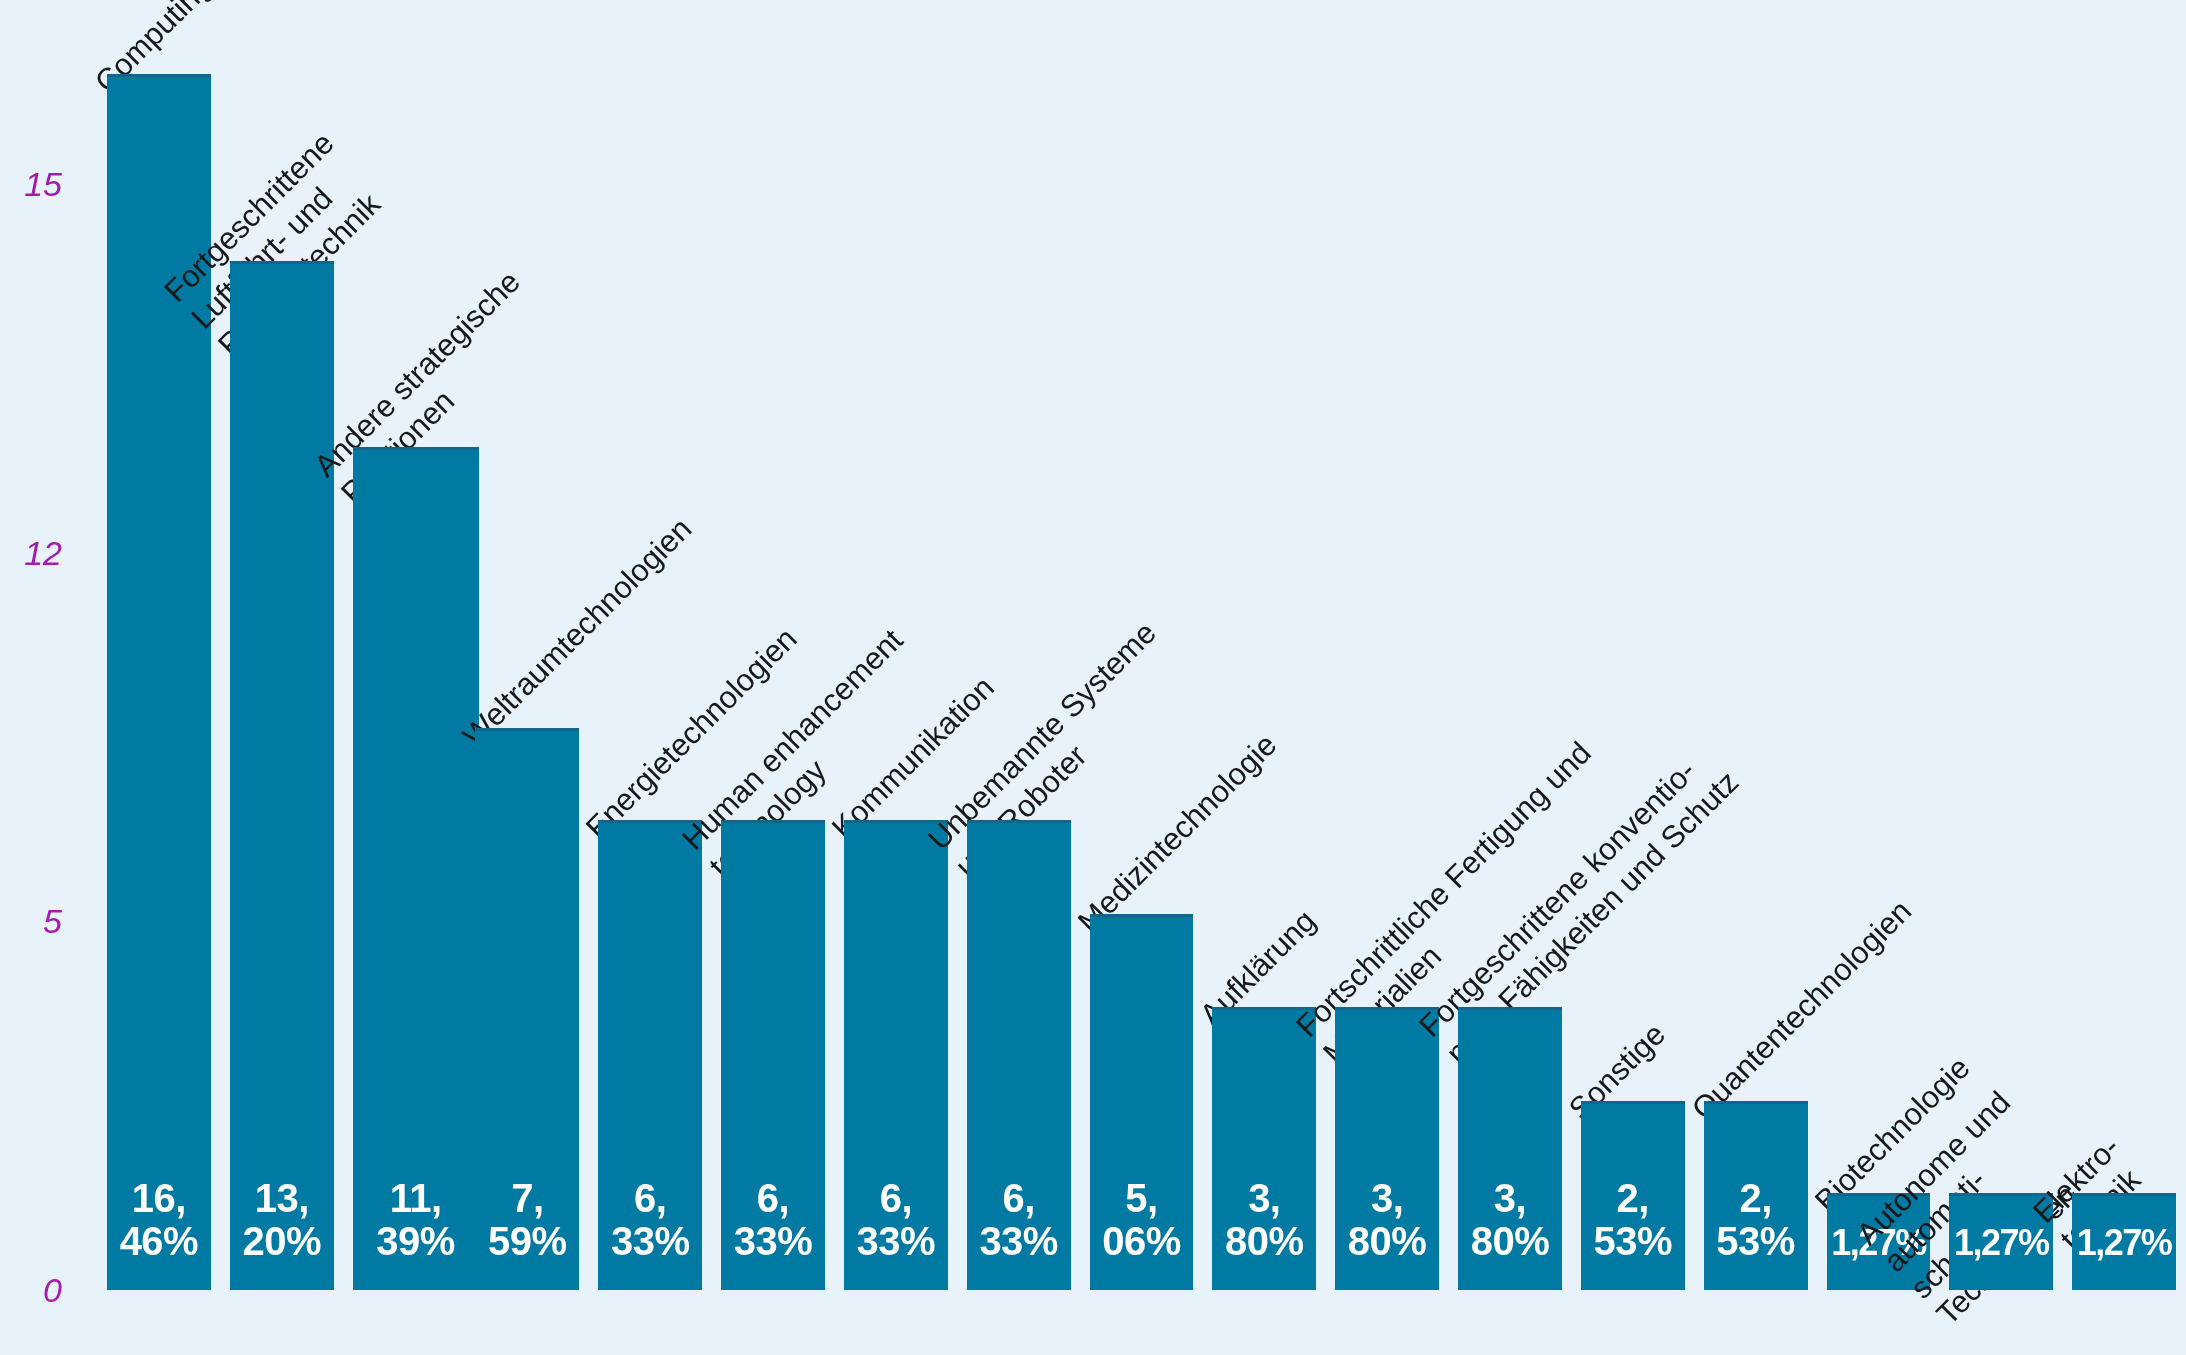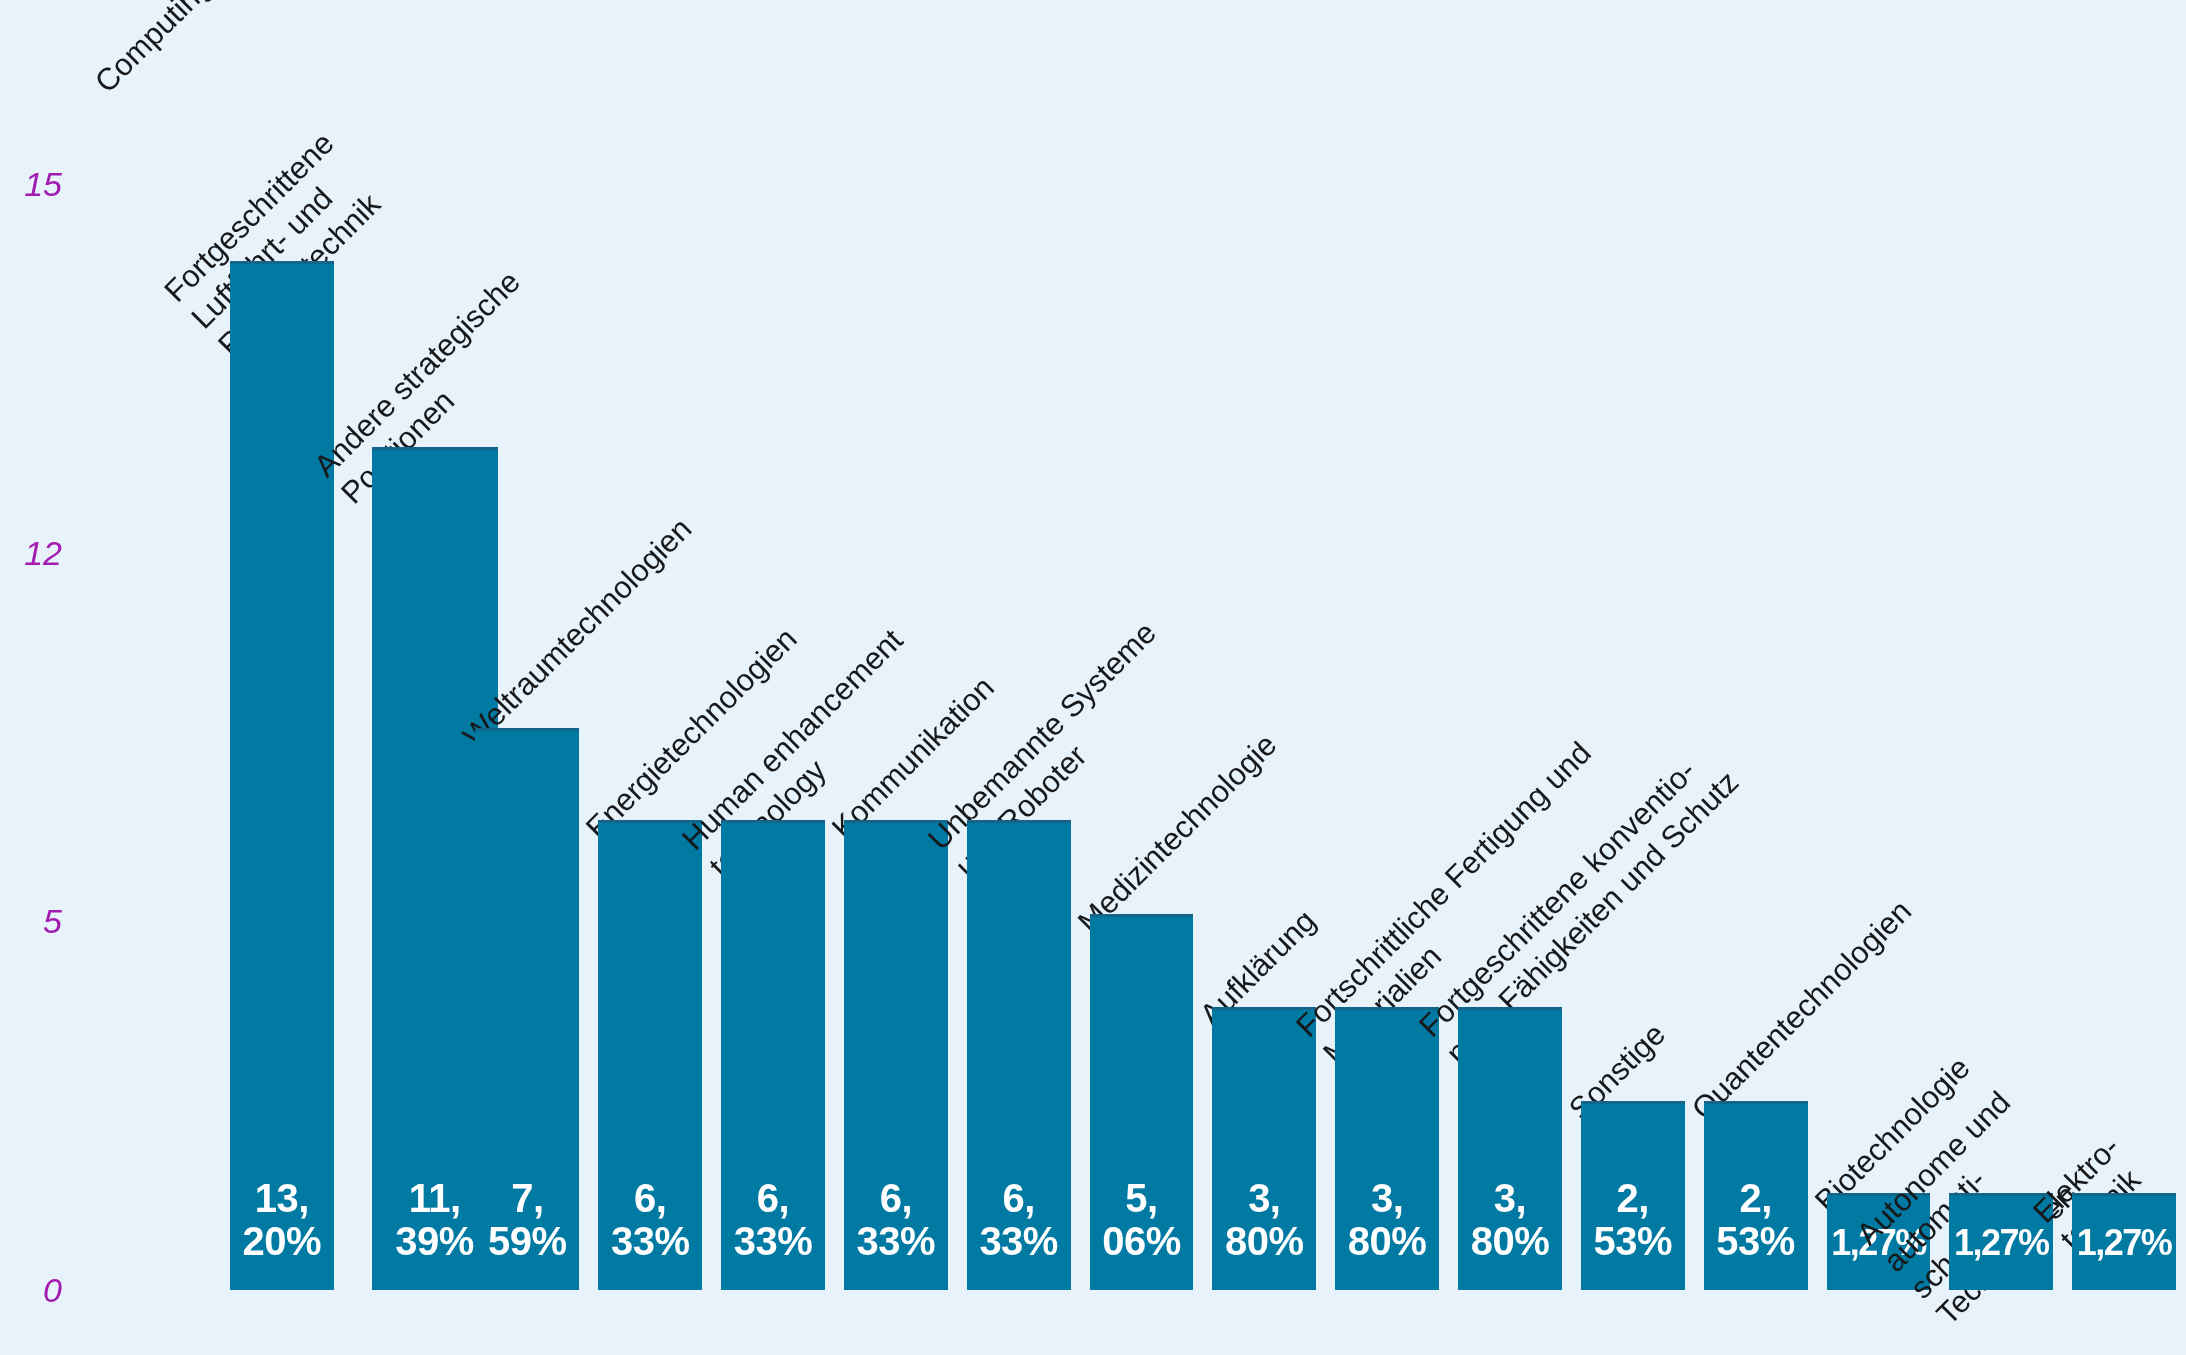--- a/index.html
+++ b/index.html
@@ -76,32 +76,38 @@
 
   <div class="y-axis">
       <div class="y-tick" style="top: 1290px;">0</div>
       <div class="y-tick" style="top: 921.429px;">5</div>
       <div class="y-tick" style="top: 552.857px;">12</div>
       <div class="y-tick" style="top: 184.286px;">15</div>
     </div>
 
   <div class="plot-area">
       <div class="cat-label" style="left: 16px; top: 62.6629px;">Computing</div>
+      <div class="bar-slot" style="left: 9px; width: 103.824px;">
+        <div class="bar" style="height: 1213.34px;">
+          <div class="bar-value">16,
+46%</div>
+        </div>
+      </div>
       <div class="cat-label" style="left: 138.824px; top: 249.897px;">Fortgeschrittene
 Luftfahrt- und
 Raketentechnik</div>
       <div class="bar-slot" style="left: 131.824px; width: 103.824px;">
         <div class="bar" style="height: 1026.1px;">
           <div class="bar-value">13,
 20%</div>
         </div>
       </div>
       <div class="cat-label" style="left: 261.647px; top: 436.394px;">Andere strategische
 Positionen</div>
-      <div class="bar-slot" style="left: 254.647px; width: 126px; margin-left: 19px;">
+      <div class="bar-slot" style="left: 254.647px; width: 126px;">
         <div class="bar" style="height: 839.606px;">
           <div class="bar-value">11,
 39%</div>
         </div>
       </div>
       <div class="cat-label" style="left: 384.471px; top: 716.509px;">Weltraumtechnologien</div>
       <div class="bar-slot" style="left: 377.471px; width: 103.824px;">
         <div class="bar" style="height: 559.491px;">
           <div class="bar-value">7,
 59%</div>

